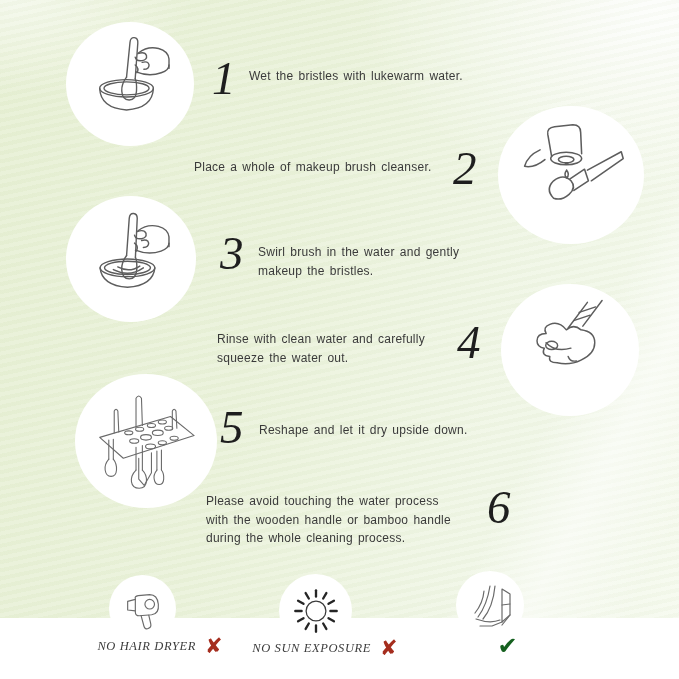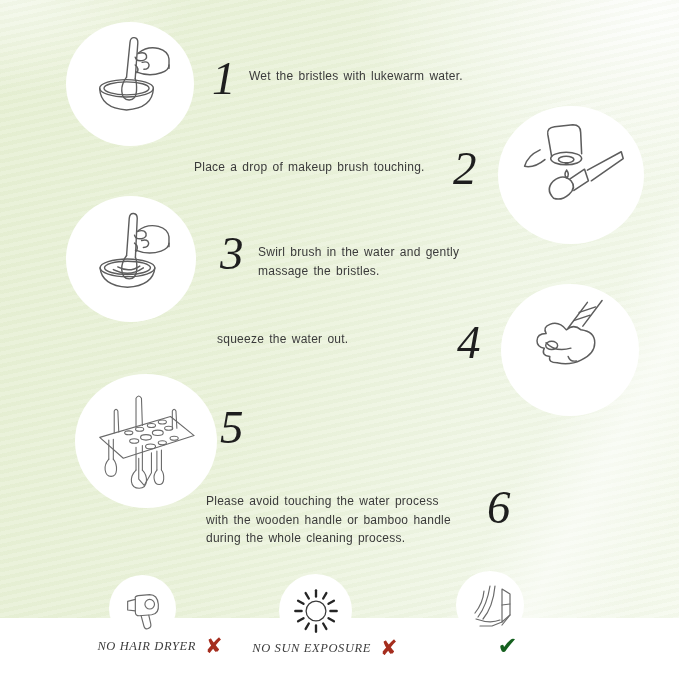--- a/index.html
+++ b/index.html
@@ -74,21 +74,21 @@
         <path d="M66 38 q5 4 2 9"></path>
       </g>
     </svg>
   </figure>
   <div class="step-num" style="left:212px;top:55px;">1</div>
   <div class="step-text" style="left:249px;top:67px;">
     <span>Wet the bristles with lukewarm water.</span>
   </div>
 
   <div class="step-text" style="left:194px;top:158px;">
-    <span>Place a drop of makeup brush touching.</span>
+    <span>Place a whole of makeup brush cleanser.</span>
   </div>
   <div class="step-num" style="left:453px;top:145px;">2</div>
   <figure class="illus" style="left:498px;top:106px;width:146px;height:138px;margin:0;">
     <svg width="116" height="116" viewBox="0 0 120 120">
       <g class="sketch">
         <path d="M28 34 Q15 40 12 51 Q22 53 33 44"></path>
         <path d="M40 41 L36 18 Q35 11 43 10 L62 8 Q70 8 70 16 L71 38"></path>
         <ellipse cx="55" cy="43" rx="16" ry="6.5"></ellipse>
         <ellipse cx="55" cy="44" rx="8" ry="3.4"></ellipse>
         <path d="M54 47.5 q1.5 2 3 0"></path>
@@ -114,24 +114,25 @@
         <path d="M65 50 Q80 56 94 51 Q103 48 103 42"></path>
         <path d="M67 29 q8 -3 10 2 q1 5 -5 6 q-7 1 -8 -4"></path>
         <path d="M72 39 q7 -2 8 3 q0 5 -6 5"></path>
         <path d="M64 42 q5 4 2 9"></path>
       </g>
     </svg>
   </figure>
   <div class="step-num" style="left:220px;top:230px;">3</div>
   <div class="step-text" style="left:258px;top:243px;">
     <span>Swirl brush in the water and gently</span>
-    <span>massage the bristles.</span>
+    <span>makeup the bristles.</span>
   </div>
 
   <div class="step-text" style="left:217px;top:330px;">
+    <span>Rinse with clean water and carefully</span>
     <span>squeeze the water out.</span>
   </div>
   <div class="step-num" style="left:457px;top:319px;">4</div>
   <figure class="illus" style="left:501px;top:284px;width:138px;height:132px;margin:0;">
     <svg width="110" height="110" viewBox="0 0 120 120">
       <g class="sketch">
         <path d="M58 36 L79 8"></path>
         <path d="M74 34 L95 6"></path>
         <path d="M64 28 L82 22"></path>
         <path d="M70 19 L88 13"></path>
@@ -165,20 +166,23 @@
         <path d="M24 80 Q19 86 20 92 Q21 99 26.5 99 Q32 99 32.5 92 Q33 85 29 80"></path>
         <path d="M54 67 L54 92 M61 65 L61 92"></path>
         <path d="M54 92 Q48 98 49 105 Q50 112 57.5 112 Q65 112 65.5 104 Q66 97 61 92"></path>
         <path d="M77 71 L77 92 M82 70 L82 92"></path>
         <path d="M77 92 Q73 97 74 102 Q75 108 79.5 108 Q84 108 84.5 102 Q85 96 82 92"></path>
         <path d="M57 79 L57 102 L63 109 L71 95 L71 73"></path>
       </g>
     </svg>
   </figure>
   <div class="step-num" style="left:220px;top:404px;">5</div>
+  <div class="step-text" style="left:259px;top:421px;">
+    <span>Reshape and let it dry upside down.</span>
+  </div>
 
   <div class="step-text" style="left:206px;top:492px;">
     <span>Please avoid touching the water process</span>
     <span>with the wooden handle or bamboo handle</span>
     <span>during the whole cleaning process.</span>
   </div>
   <div class="step-num" style="left:487px;top:484px;">6</div>
 
   <div class="fcircle" style="left:109px;top:575px;width:67px;height:67px;">
     <svg width="46" height="46" viewBox="0 0 48 48">

